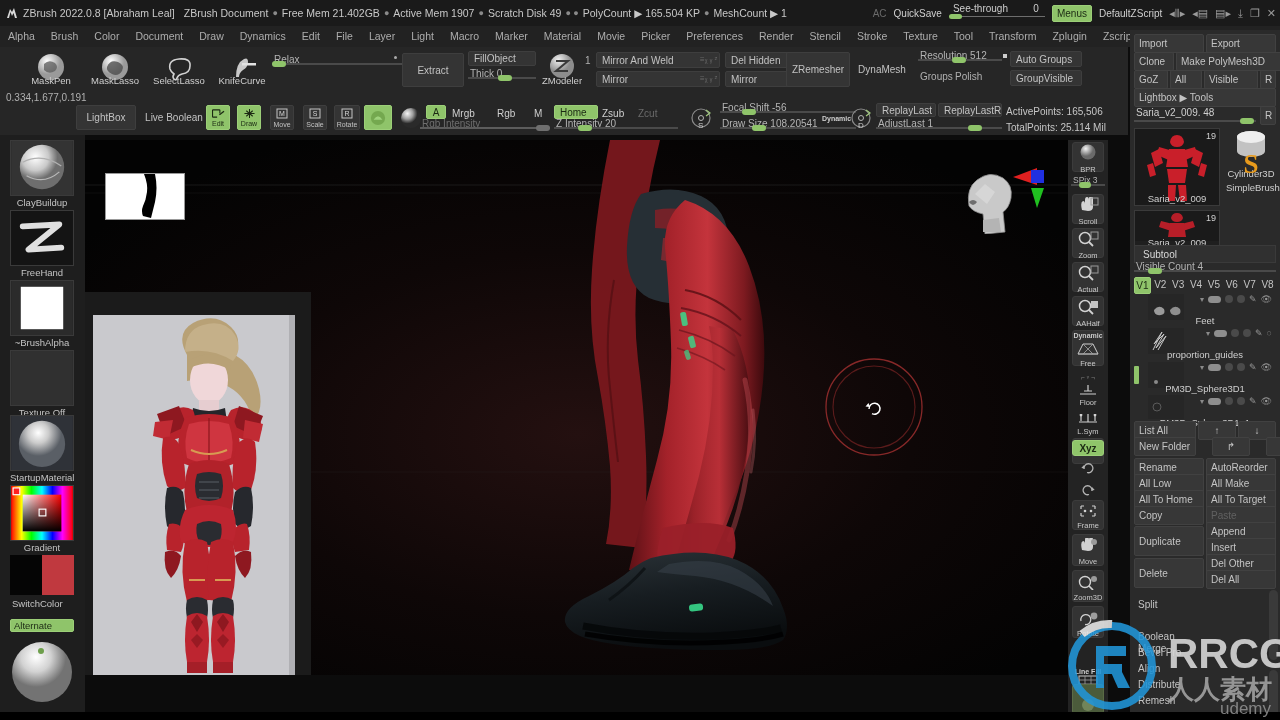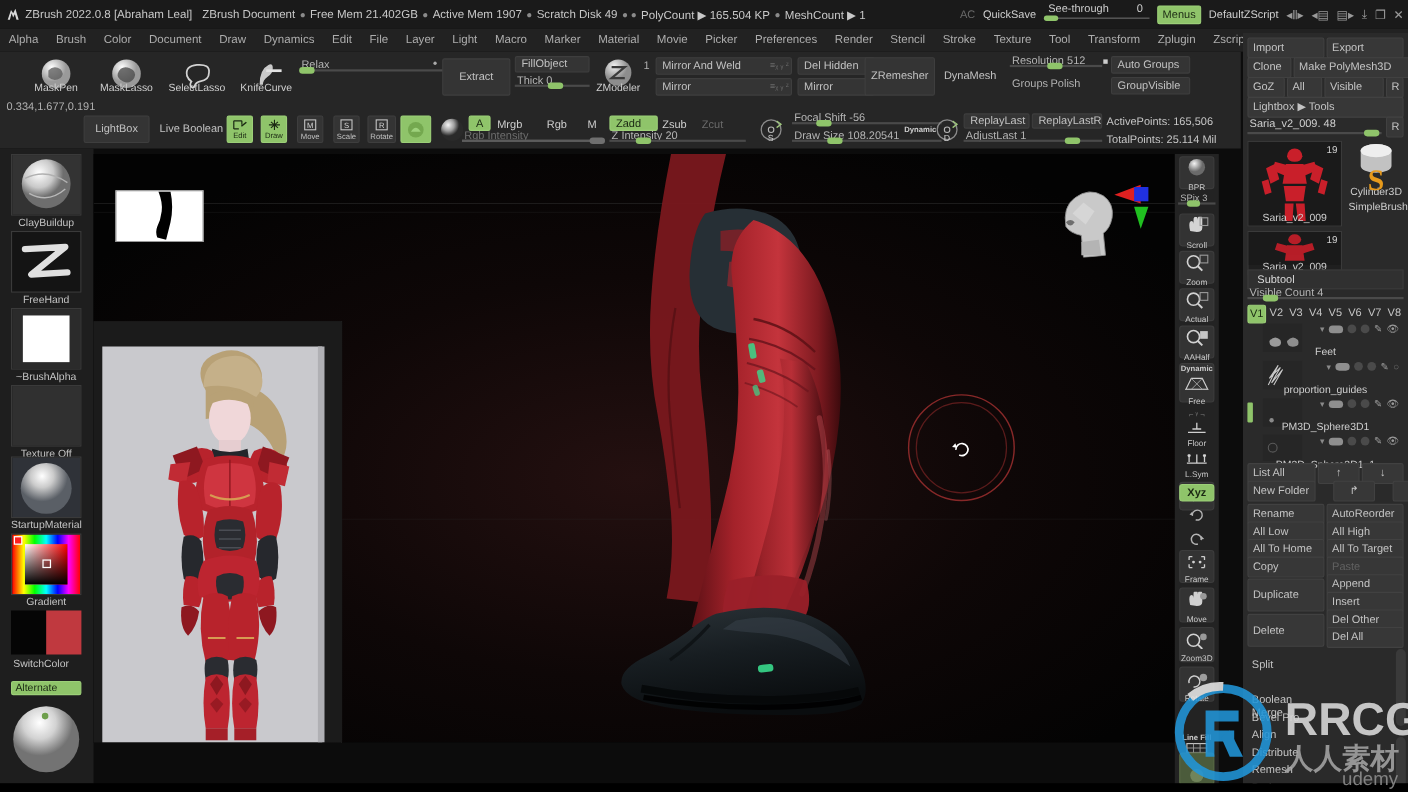--- a/index.html
+++ b/index.html
@@ -315,21 +315,21 @@
             </radialGradient>
           </defs>
         <circle cx="11" cy="11" r="10" fill="url(#gM)"></circle>
       </svg>
     </div>
 
     <div class="btn on" style="position:absolute;left:426px;top:58px;width:20px;height:14px;justify-content:center;">A</div>
     <div class="lbl" style="position:absolute;left:452px;top:61px;color:#cfcfcf;">Mrgb</div>
     <div class="lbl" style="position:absolute;left:497px;top:61px;color:#cfcfcf;">Rgb</div>
     <div class="lbl" style="position:absolute;left:534px;top:61px;color:#cfcfcf;">M</div>
-    <div class="btn on" style="position:absolute;left:554px;top:58px;width:44px;height:14px;justify-content:flex-start;">Zadd</div>
+    <div class="btn on" style="position:absolute;left:554px;top:58px;width:44px;height:14px;justify-content:flex-start;">Home</div>
     <div class="lbl" style="position:absolute;left:602px;top:61px;color:#cfcfcf;">Zsub</div>
     <div class="lbl dim" style="position:absolute;left:638px;top:61px;">Zcut</div>
 
     <div class="sl" style="position:absolute;left:420px;top:72px;width:130px;">
       <div class="txt dim" style="color:#6e6e6e;">Rgb Intensity</div>
       <div class="track"></div>
         <div class="fill" style="width:122px;"></div>
       <div class="knob" style="left:116px;background:#6f6f6f;"></div>
     </div>
     <div class="sl" style="position:absolute;left:554px;top:72px;width:124px;">
@@ -1005,21 +1005,21 @@
         <span>↳</span>
       </div>
     </div>
 
     <div class="rrow" style="left:4px;top:428px;">
       <div class="rbtn" style="width:70px;">Rename</div>
       <div class="rbtn" style="width:70px;">AutoReorder</div>
     </div>
     <div class="rrow" style="left:4px;top:444px;">
       <div class="rbtn" style="width:70px;">All Low</div>
-      <div class="rbtn" style="width:70px;">All High</div>
+      <div class="rbtn" style="width:70px;">All Make</div>
     </div>
     <div class="rrow" style="left:4px;top:460px;">
       <div class="rbtn" style="width:70px;">All To Home</div>
       <div class="rbtn" style="width:70px;">All To Target</div>
     </div>
     <div class="rrow" style="left:4px;top:476px;">
       <div class="rbtn" style="width:70px;">Copy</div>
       <div class="rbtn dim" style="width:70px;">Paste</div>
     </div>
     <div class="rbtn" style="position:absolute;left:4px;top:496px;width:70px;height:30px;display:flex;align-items:center;">Duplicate</div>

